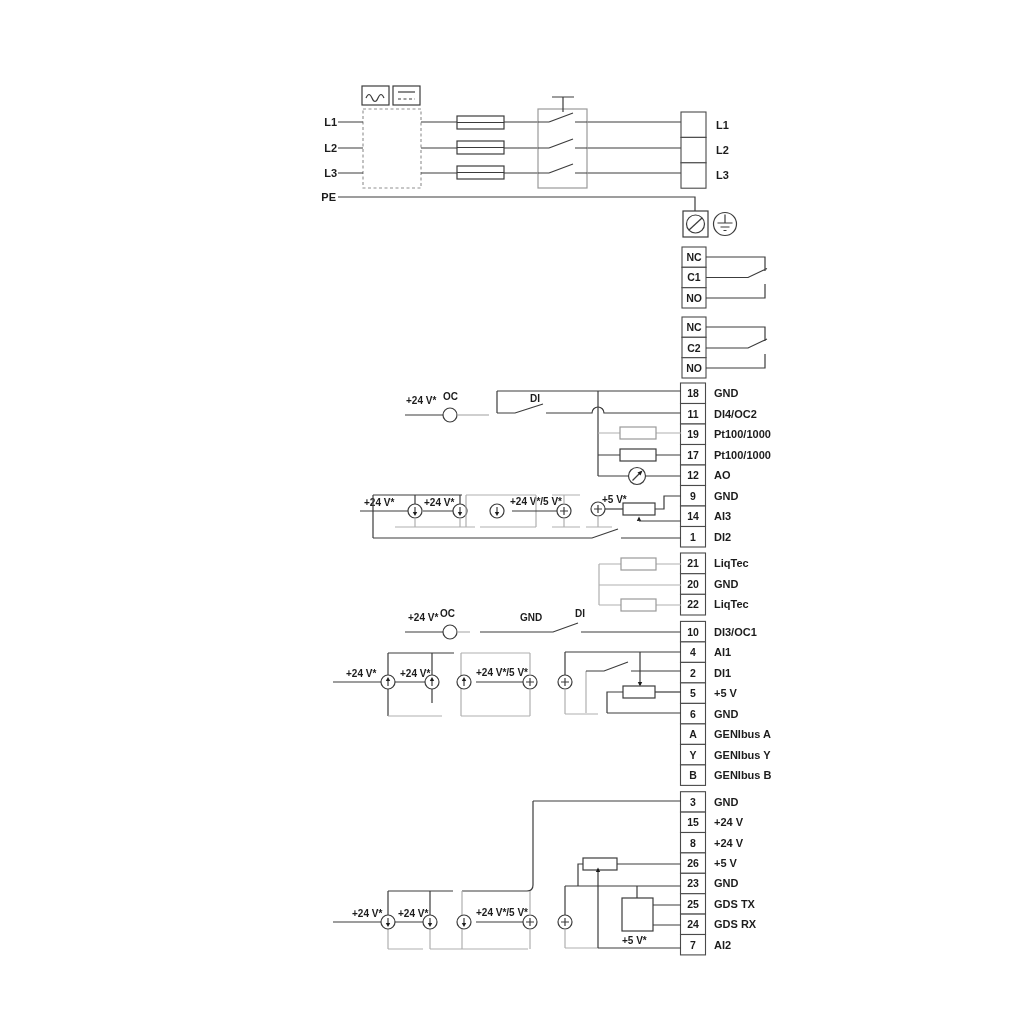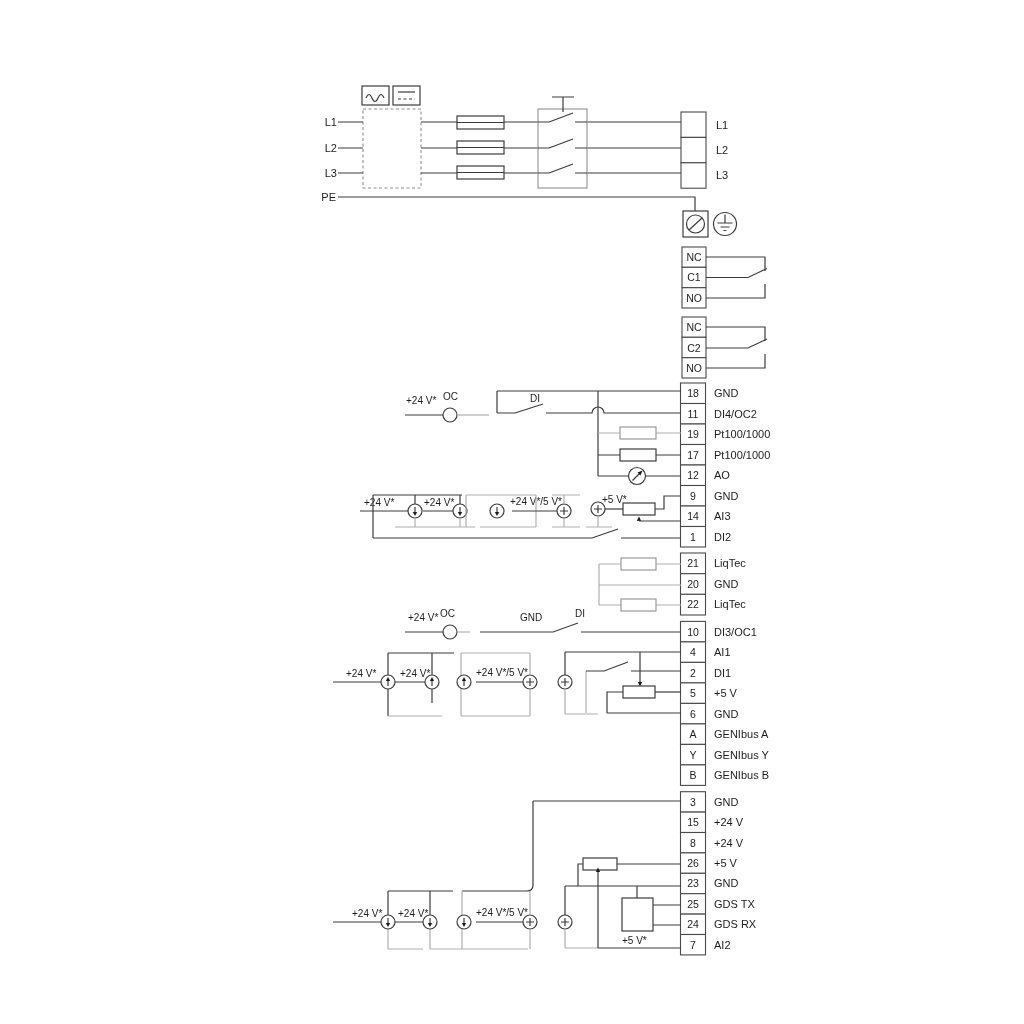--- a/index.html
+++ b/index.html
@@ -1,16 +1,16 @@
 <!DOCTYPE html>
 <html><head>
 <meta charset="utf-8">
 <style>
   html,body{margin:0;padding:0;background:#ffffff;}
-  .stage{position:relative;width:1024px;height:1024px;background:#fff;overflow:hidden;}
+  .stage{position:relative;width:1024px;height:1024px;background:#fff;overflow:hidden;font-weight:bold;}
   svg{position:absolute;left:0;top:0;}
   text{font-family:"Liberation Sans","DejaVu Sans",sans-serif;fill:#1c1c1c;}
   .lbl{font-size:11px;}
   .num{font-size:10.5px;}
   .ann{font-size:10px;}
   .k{stroke:#3c3c3c;stroke-width:1.2;fill:none;}
   .g{stroke:#b0b0b0;stroke-width:1.2;fill:none;}
   .cell{fill:#ffffff;stroke:#4a4a4a;stroke-width:1.1;}
   .comp{fill:#ffffff;stroke:#3c3c3c;stroke-width:1.2;}
   .gcomp{fill:#ffffff;stroke:#9a9a9a;stroke-width:1.2;}

